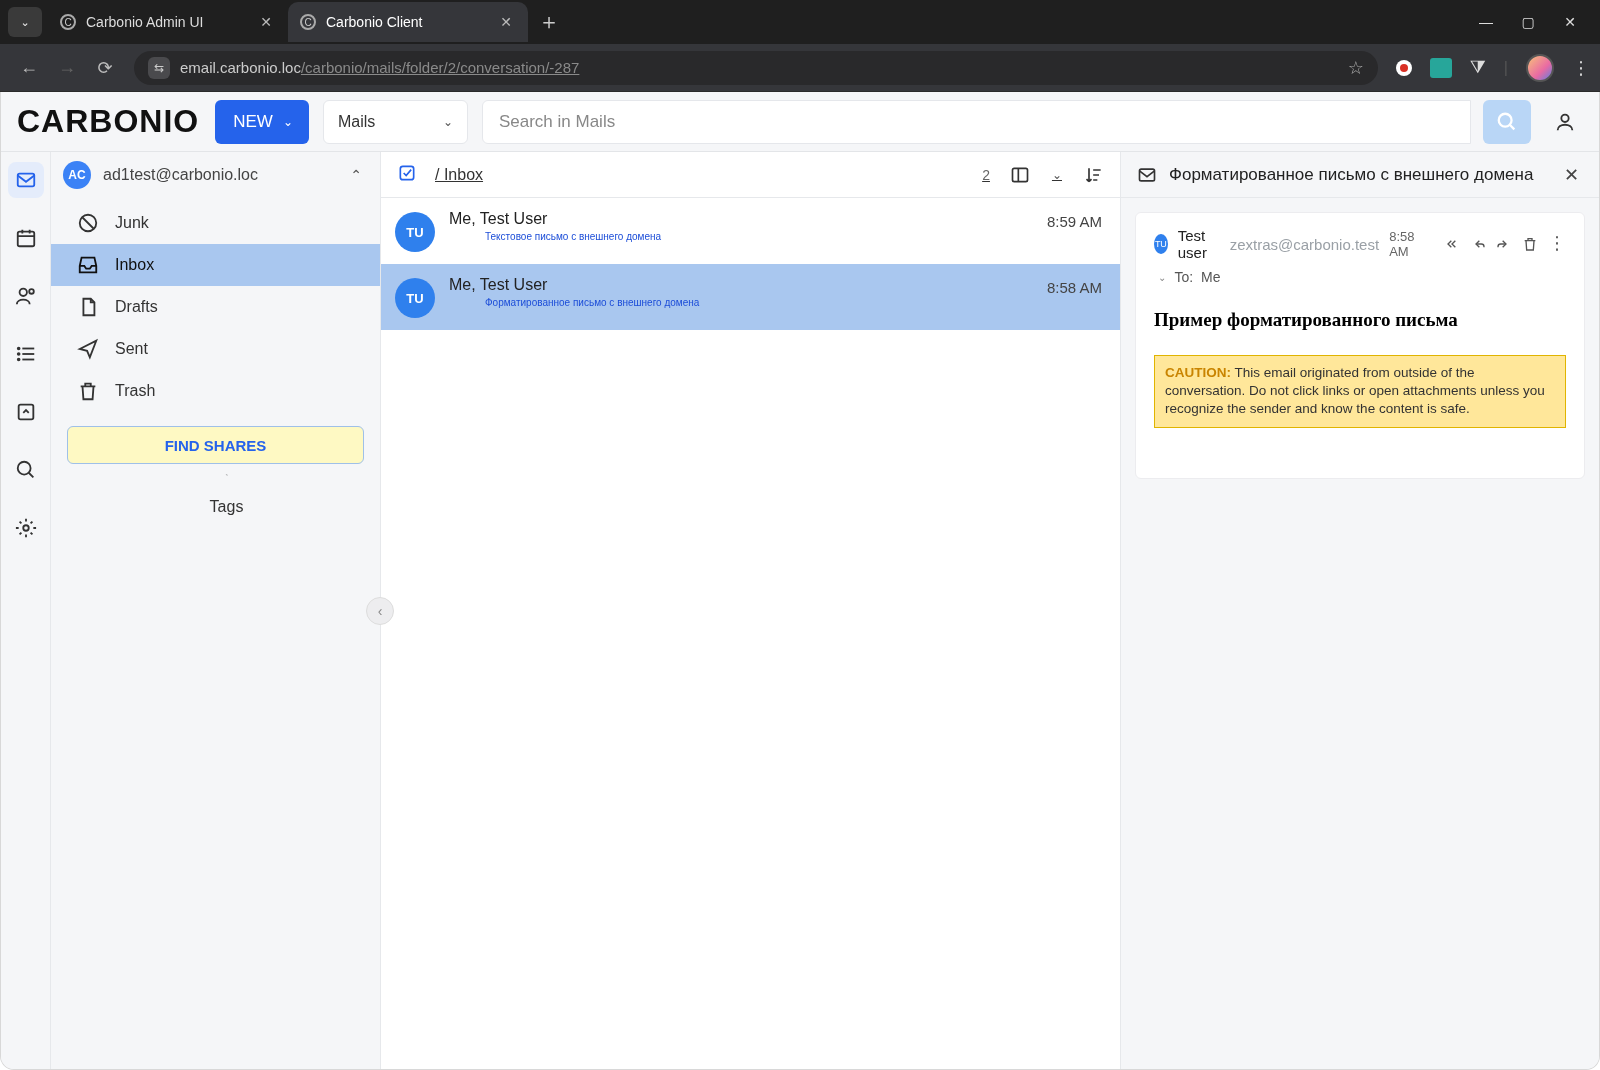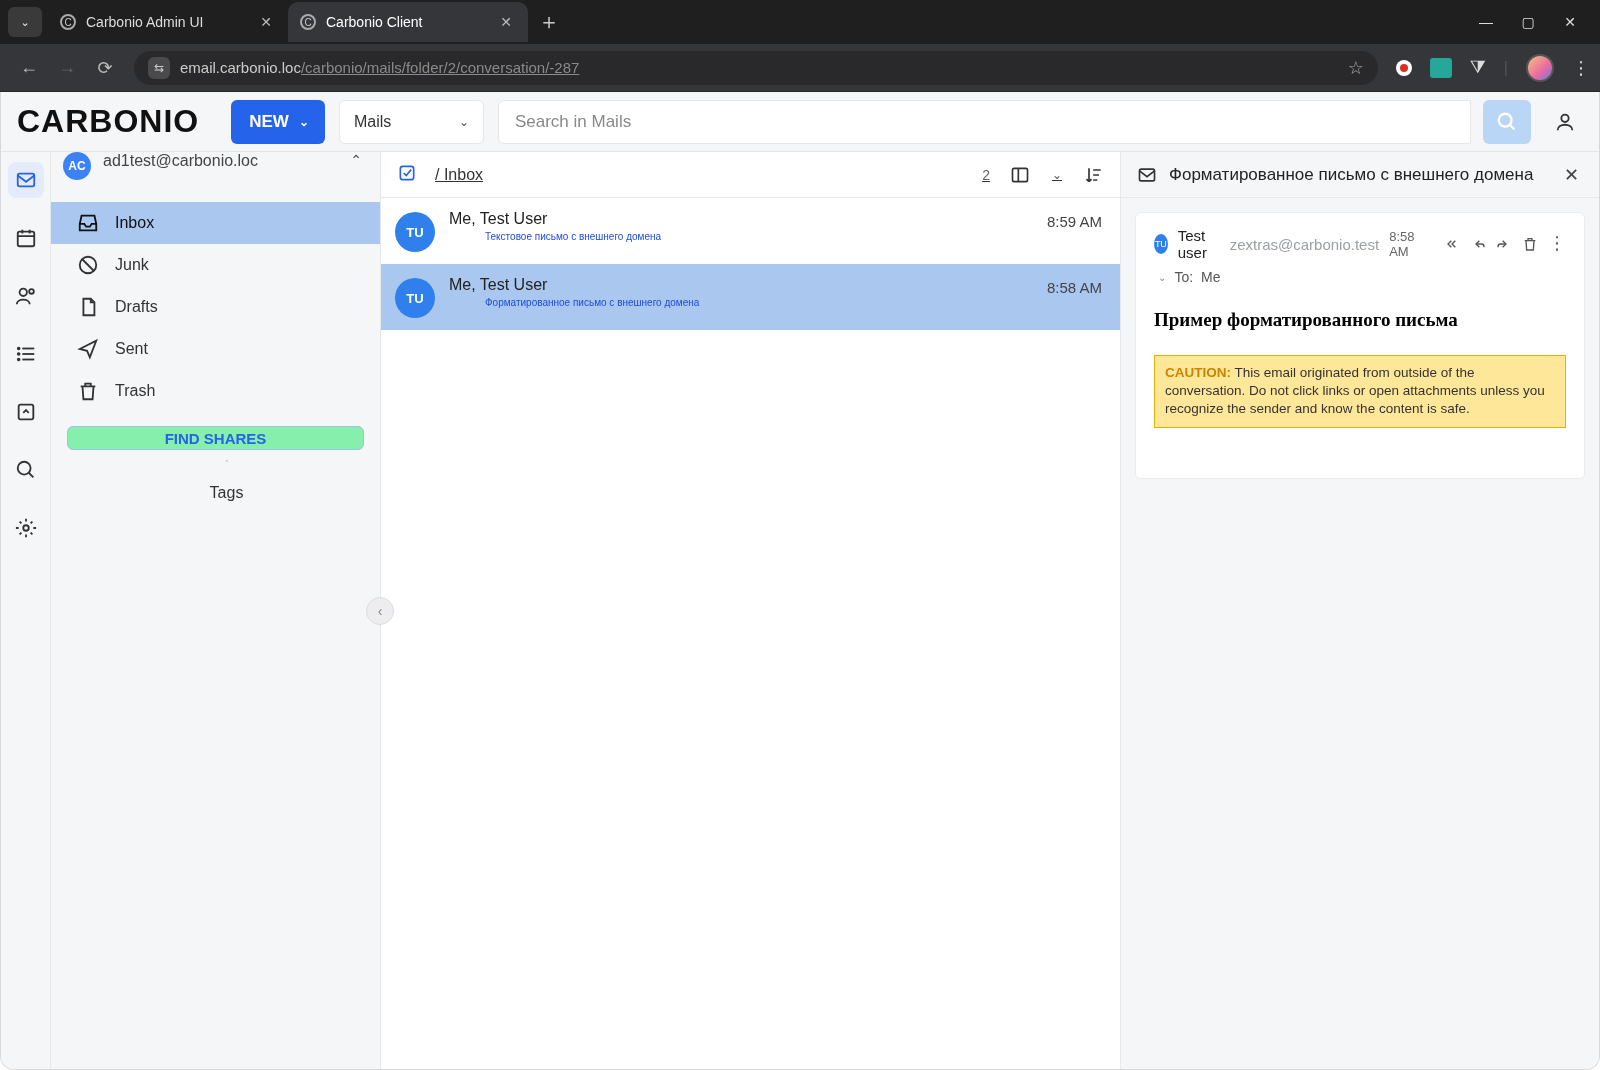--- a/index.html
+++ b/index.html
@@ -29,47 +29,47 @@
   .right-icons .rec { width:16px; height:16px; border-radius:50%; background:#fff; display:flex; align-items:center; justify-content:center; }
   .right-icons .rec span { width:8px; height:8px; border-radius:50%; background:#d93025; }
   .right-icons .teal { width:22px; height:20px; border-radius:3px; background:#27a69a; }
   .right-icons .ico { color:#ddd; font-size:18px; }
   .right-icons .avatar { width:28px; height:28px; border-radius:50%; background:linear-gradient(135deg,#f8c17a,#e96aa3 60%,#5b7fe0); border:2px solid #555; }
 
   
   .app { height:calc(1070px - 92px); display:flex; flex-direction:column; background:#f5f6f8; border-radius:0 0 14px 14px; overflow:hidden; border:1px solid #d8d8d8; border-top:none;}
   .app-header { height:60px; display:flex; align-items:center; padding:0 14px; gap:14px; background:#f5f6f8; border-bottom:1px solid #e3e5e8; }
   .logo { font-family: Arial Black, Arial, sans-serif; font-weight:900; letter-spacing:1px; font-size:32px; color:#111; padding:0 2px 0 2px; }
-  .new-btn { height:44px; background:#2563eb; color:#fff; border-radius:6px; display:flex; align-items:center; gap:10px; padding:0 16px 0 18px; font-weight:700; font-size:17px;margin-left:16px; }
+  .new-btn { height:44px; background:#2563eb; color:#fff; border-radius:6px; display:flex; align-items:center; gap:10px; padding:0 16px 0 18px; font-weight:400; font-size:17px; }
   .new-btn .caret { font-size:12px; }
   .scope-select { width:145px; height:44px; background:#fff; border:1px solid #e5e7eb; border-radius:6px; display:flex; align-items:center; padding:0 14px; color:#333; font-size:16px; justify-content:space-between; }
   .search-wrap { flex:1; display:flex; }
   .search-input { flex:1; height:44px; background:#fff; border:1px solid #e5e7eb; border-radius:6px 0 0 6px; padding:0 16px; color:#666; font-size:17px; display:flex; align-items:center; }
   .search-btn { width:48px; height:44px; border-radius:6px; background:#b9d6f6; display:flex; align-items:center; justify-content:center; margin-left:12px; }
   .search-btn svg { width:22px; height:22px; stroke:#fff; stroke-width:2.5; fill:none; }
   .user-btn { width:40px; height:40px; display:flex; align-items:center; justify-content:center; color:#333; margin-left:auto; }
 
   
   .main { flex:1; display:flex; min-height:0; }
   .rail { width:50px; background:#f5f6f8; border-right:1px solid #e6e8eb; display:flex; flex-direction:column; align-items:center; padding-top:10px; gap:22px; }
   .rail .item { width:36px; height:36px; display:flex; align-items:center; justify-content:center; border-radius:8px; color:#333; }
   .rail .item.active { background:#e4ecfb; color:#2563eb; }
   .rail svg { width:22px; height:22px; stroke:currentColor; fill:none; stroke-width:2; }
 
   .sidebar { width:330px; background:#f5f6f8; border-right:1px solid #e6e8eb; display:flex; flex-direction:column; position:relative; }
-  .account-row { height:46px; display:flex; padding:0 18px 0 12px; gap:12px; }
+  .account-row { height:46px; display:flex; align-items:center; padding:0 18px 0 12px; gap:12px; }
   .account-badge { width:28px; height:28px; border-radius:50%; background:#3b82f6; color:#fff; font-size:12px; font-weight:700; display:flex; align-items:center; justify-content:center; }
   .account-email { flex:1; color:#444; font-size:16px; }
   .account-caret { color:#555; font-size:14px; }
 
   .folder-list { padding:4px 0 0 0; }
   .folder { height:42px; display:flex; align-items:center; padding:0 18px 0 20px; gap:16px; color:#333; font-size:16px; margin:0 6px; border-radius:6px; }
   .folder.active { background:#a9c7ef; color:#111; margin:0; border-radius:0; padding-left:26px;}
   .folder svg { width:22px; height:22px; stroke:currentColor; fill:none; stroke-width:2; }
-  .find-shares { margin:14px 16px 10px 16px; height:24px; border:1.5px solid #9fc0e8; border-radius:6px; color:#2563eb; font-size:15px; font-weight:600; display:flex; align-items:center; justify-content:center; background:#86efac; }
+  .find-shares { margin:14px 16px 10px 16px; height:38px; border:1.5px solid #9fc0e8; border-radius:6px; color:#2563eb; font-size:15px; font-weight:600; display:flex; align-items:center; justify-content:center; background:#fef9c3; }
   .tags-row { height:42px; display:flex; align-items:center; padding-left:22px; gap:22px; color:#333; font-size:16px;flex-direction:column; }
   .tags-row svg { width:22px; height:22px; stroke:#333; fill:none; stroke-width:2; }
   .collapse-handle { position:absolute; right:-14px; top:50%; transform:translateY(-50%); width:28px; height:28px; border-radius:50%; background:#ededef; display:flex; align-items:center; justify-content:center; color:#888; font-size:14px; border:1px solid #ddd;}
 
   .column-messages { width:740px; display:flex; flex-direction:column; background:#fff; border-right:1px solid #e6e8eb; }
   .msgs-header { height:46px; display:flex; align-items:center; padding:0 16px; gap:12px; border-bottom:1px solid #e6e8eb; color:#333;text-decoration:underline; }
   .msgs-header .chk { color:#2563eb; }
   .msgs-header .chk svg { width:20px; height:20px; fill:none; stroke:currentColor; stroke-width:2; }
   .msgs-header .path { font-size:16px; color:#333; margin-left:6px; }
   .msgs-header .spacer { flex:1; }
@@ -238,33 +238,33 @@
         </div>
     </div>
 
     <div class="sidebar">
       <div class="account-row">
         <span class="account-badge">AC</span>
         <span class="account-email">ad1test@carbonio.loc</span>
         <span class="account-caret">⌃</span>
       </div>
       <div class="folder-list">
+        <div class="folder">
+          <svg viewBox="0 0 24 24">
+              <circle cx="12" cy="12" r="9"></circle>
+              <line x1="6" y1="6" x2="18" y2="18"></line>
+            </svg>
+          <span>Junk</span>
+        </div>
         <div class="folder active">
           <svg viewBox="0 0 24 24">
               <path d="M3 13h5l2 3h4l2-3h5"></path>
               <path d="M5 4h14l2 9v7H3v-7z"></path>
             </svg>
           <span>Inbox</span>
-        </div>
-        <div class="folder">
-          <svg viewBox="0 0 24 24">
-              <circle cx="12" cy="12" r="9"></circle>
-              <line x1="6" y1="6" x2="18" y2="18"></line>
-            </svg>
-          <span>Junk</span>
         </div>
         <div class="folder">
           <svg viewBox="0 0 24 24">
               <path d="M7 3h8l4 4v14H7z"></path>
               <path d="M15 3v4h4"></path>
             </svg>
           <span>Drafts</span>
         </div>
         <div class="folder">
           <svg viewBox="0 0 24 24">

